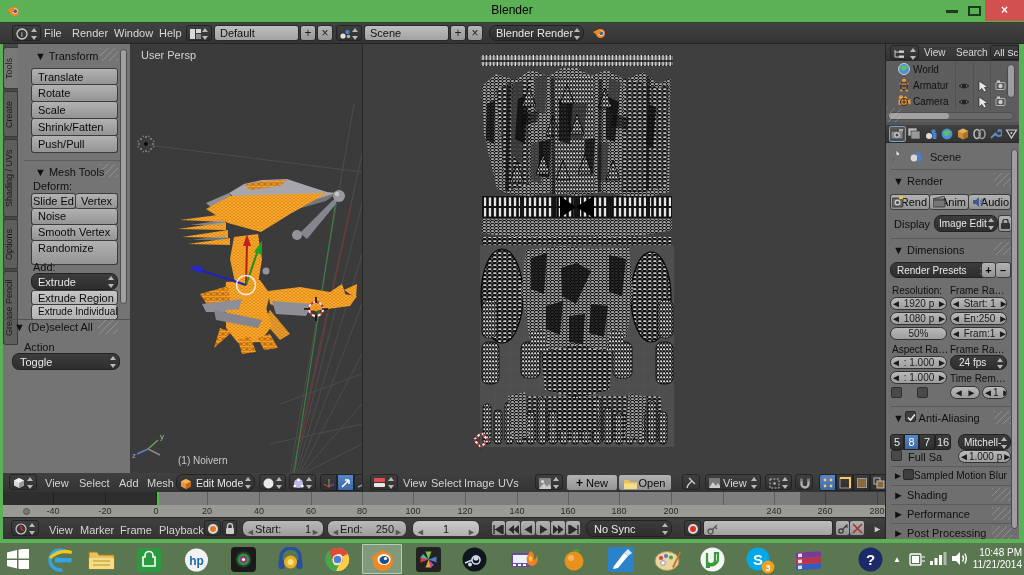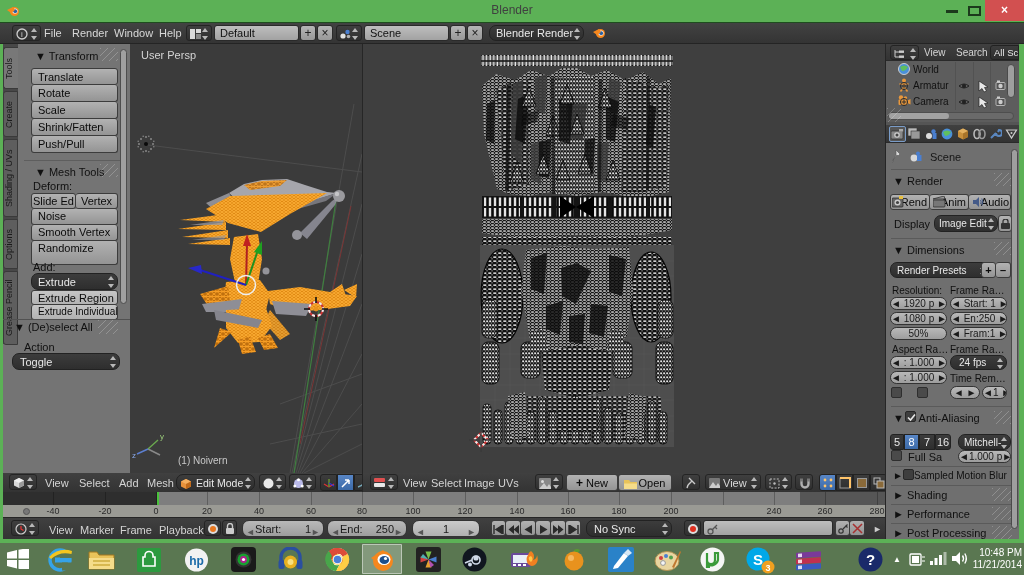--- a/index.html
+++ b/index.html
@@ -1,19 +1,19 @@
 <!DOCTYPE html>
 <html><head><meta charset="utf-8"><style>
 *{margin:0;padding:0;box-sizing:border-box;font-family:"Liberation Sans",sans-serif;}
 html,body{width:1024px;height:575px;overflow:hidden;background:#2b2b2b;}
 #stage{position:relative;width:1024px;height:575px;}
 .abs{position:absolute;}
 
 #title{left:0;top:0;width:1024px;height:22px;background:#5cb156;}
-#title .tname{position:absolute;left:0;right:0;top:3px;text-align:center;font-size:12px;color:#404040;}
+#title .tname{position:absolute;left:0;right:0;top:3px;text-align:center;font-size:12px;color:#000000;}
 
 .minb{left:946px;top:10px;width:12px;height:3px;background:#1c3a1c;}
 .maxb{left:968px;top:6px;width:13px;height:10px;border:2px solid #1c3a1c;}
 #closeb{left:985px;top:0px;width:39px;height:21px;background:#d25050;color:#fff;text-align:center;font-size:12px;line-height:21px;font-weight:bold;}
 
 #menubar{left:0;top:22px;width:1024px;height:22px;background:linear-gradient(#424242,#343434);border-top:1px solid #1e4d1e;border-bottom:1px solid #242424;}
 .mtxt{color:#d8d8d8;font-size:11px;top:4px;white-space:nowrap;}
 .dwidget{height:16px;top:2px;background:linear-gradient(#3f3f3f,#303030);border:1px solid #242424;border-radius:3px;}
 .lfield{height:16px;top:2px;background:linear-gradient(#bebebe,#a2a2a2);border:1px solid #2a2a2a;border-radius:3px;color:#111;font-size:11px;padding-left:5px;line-height:15px;}
 .updn{position:absolute;right:2px;top:2px;width:7px;height:12px;}

